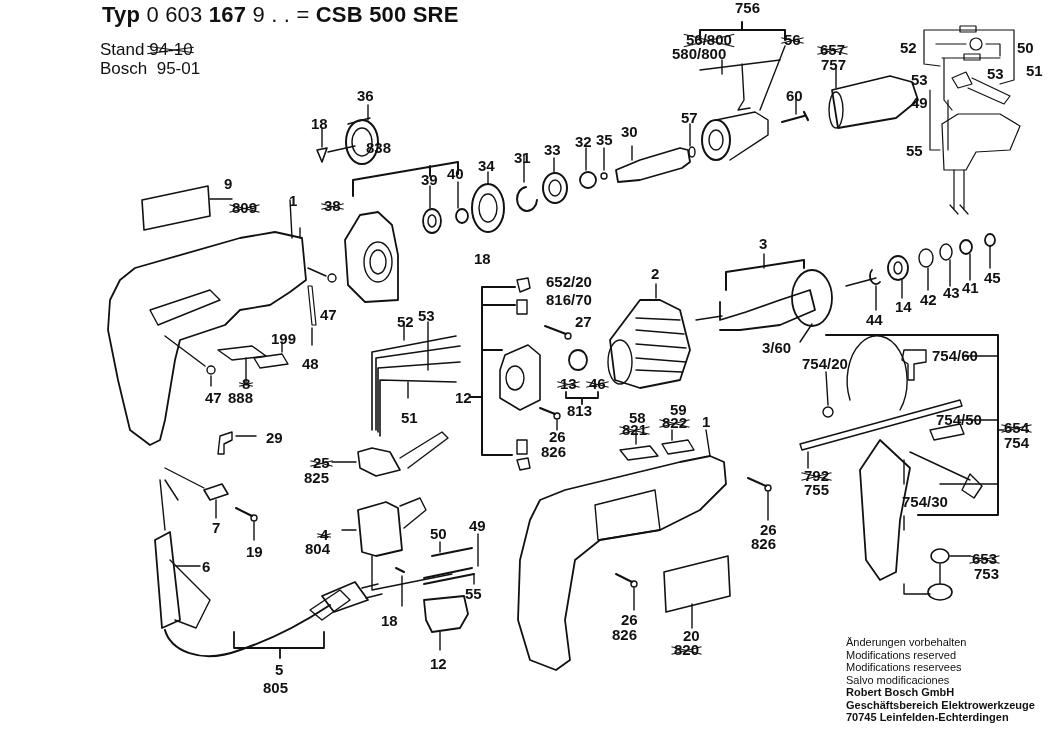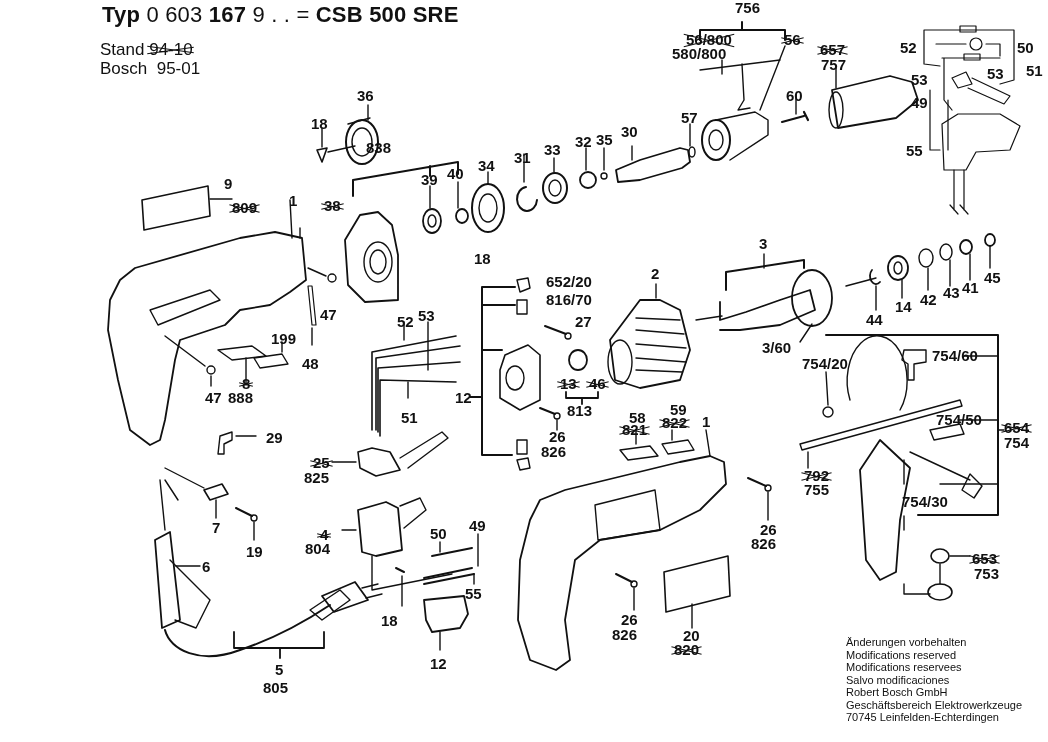--- a/index.html
+++ b/index.html
@@ -11,21 +11,21 @@
   .strike { position:relative; display:inline-block; }
   .strike::after { content:""; position:absolute; left:-2px; right:-2px; top:55%; border-top:1.5px solid #111; transform:rotate(-8deg); }
   .strike::before { content:""; position:absolute; left:-2px; right:-2px; top:45%; border-top:1.5px solid #111; transform:rotate(8deg); }
   .lbl { position:absolute; font-weight:bold; font-size:15px; line-height:16px; white-space:nowrap; color:#111; }
   .lbl .x { position:relative; display:inline-block; }
   .lbl .x::after { content:""; position:absolute; left:-3px; right:-3px; top:50%; border-top:1.5px solid #111; transform:rotate(-14deg); }
   .lbl .x::before { content:""; position:absolute; left:-3px; right:-3px; top:50%; border-top:1.5px solid #111; transform:rotate(14deg); }
   svg#art { position:absolute; left:0; top:0; }
   svg#art * { vector-effect:non-scaling-stroke; }
   .footer { position:absolute; left:846px; top:636px; font-size:11px; line-height:12.5px; white-space:nowrap; }
-  .footer .b { font-weight:normal; }
+  .footer .b { font-weight:bold; }
 </style>
 </head>
 <body>
 
 <div class="hdr-title">
   <span>Typ</span>
   <span class="thin">0 603</span>
   <span>167</span>
   <span class="thin">9 . .  =</span>
   <span>CSB 500 SRE</span>

